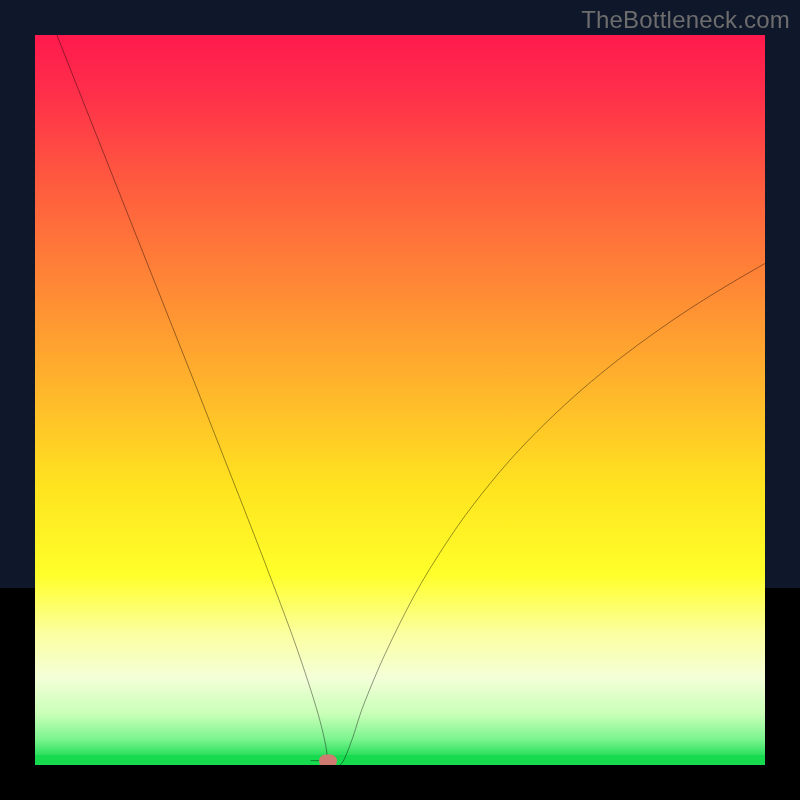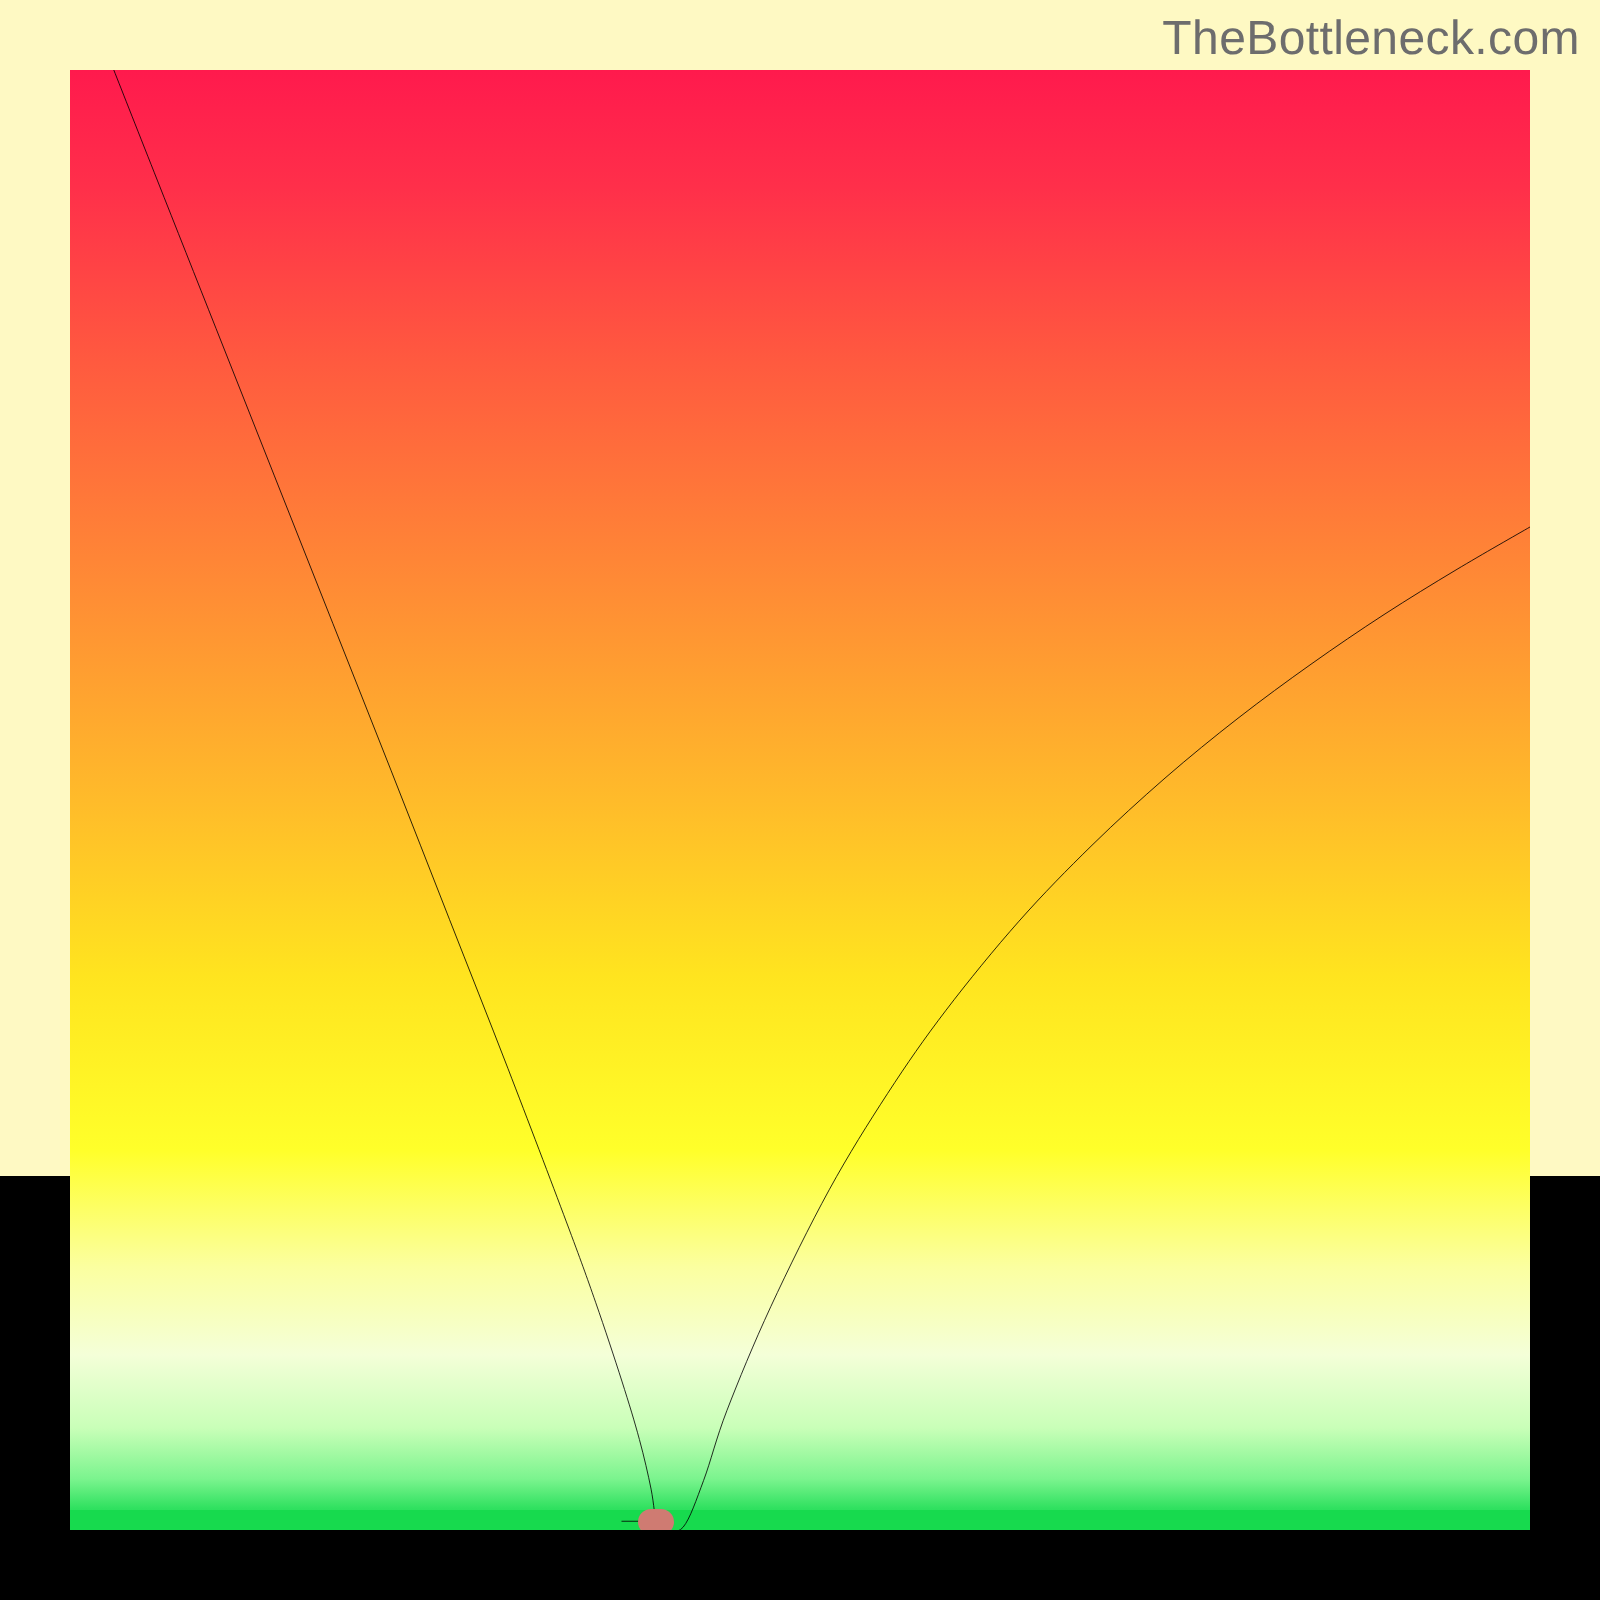--- a/index.html
+++ b/index.html
@@ -10,21 +10,21 @@
     background: #000;
     overflow: hidden;
     font-family: Arial, Helvetica, sans-serif;
   }
   .frame {
     position: absolute;
     left: 0;
     top: 0;
     width: 800px;
     height: 588px;
-    background: #fef9c3;
+    background: #0f172a;
   }
   .plot-area {
     position: absolute;
     left: 35px;
     top: 35px;
     width: 730px;
     height: 730px;
     overflow: hidden;
   }
   .gradient {

